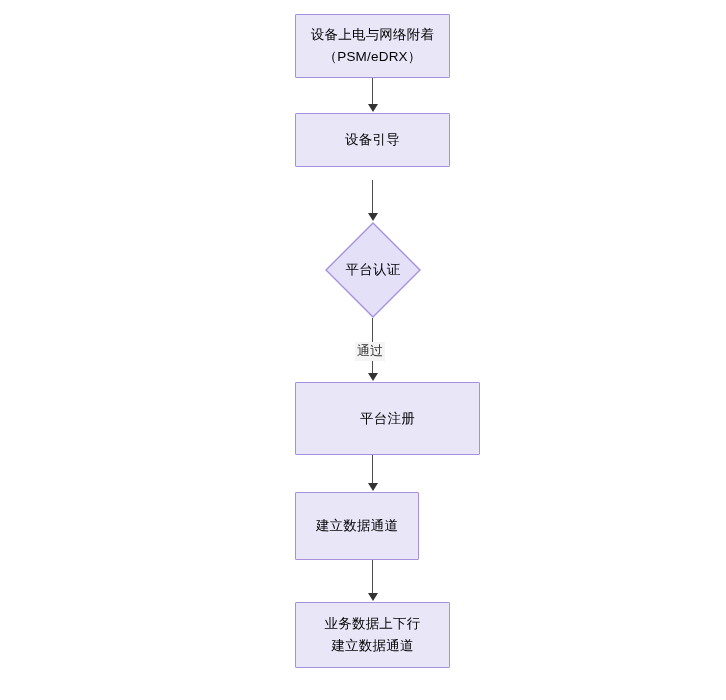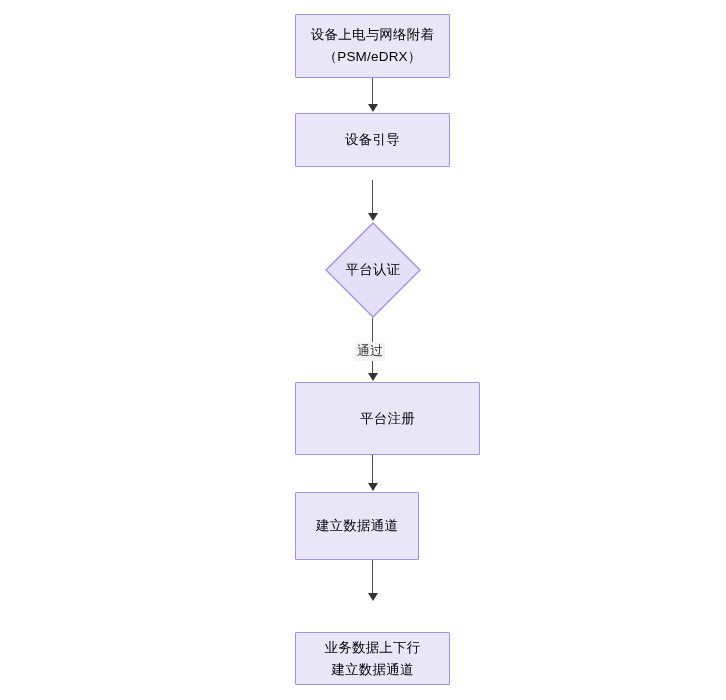--- a/index.html
+++ b/index.html
@@ -128,18 +128,18 @@
   </div>
 
   <div class="node process" style="left:295px; top:382px; width:185px; height:73px;">
     <span class="node-label">平台注册</span>
   </div>
 
   <div class="node process" style="left:295px; top:492px; width:124px; height:68px;">
     <span class="node-label">建立数据通道</span>
   </div>
 
-  <div class="node process" style="left:295px; top:602px; width:155px; height:53px;margin-top:30px;">
+  <div class="node process" style="left:295px; top:602px; width:155px; height:66px;">
     <span class="node-label">业务数据上下行</span>
     <span class="node-label">建立数据通道</span>
   </div>
 
 </div>
 
 </body></html>

